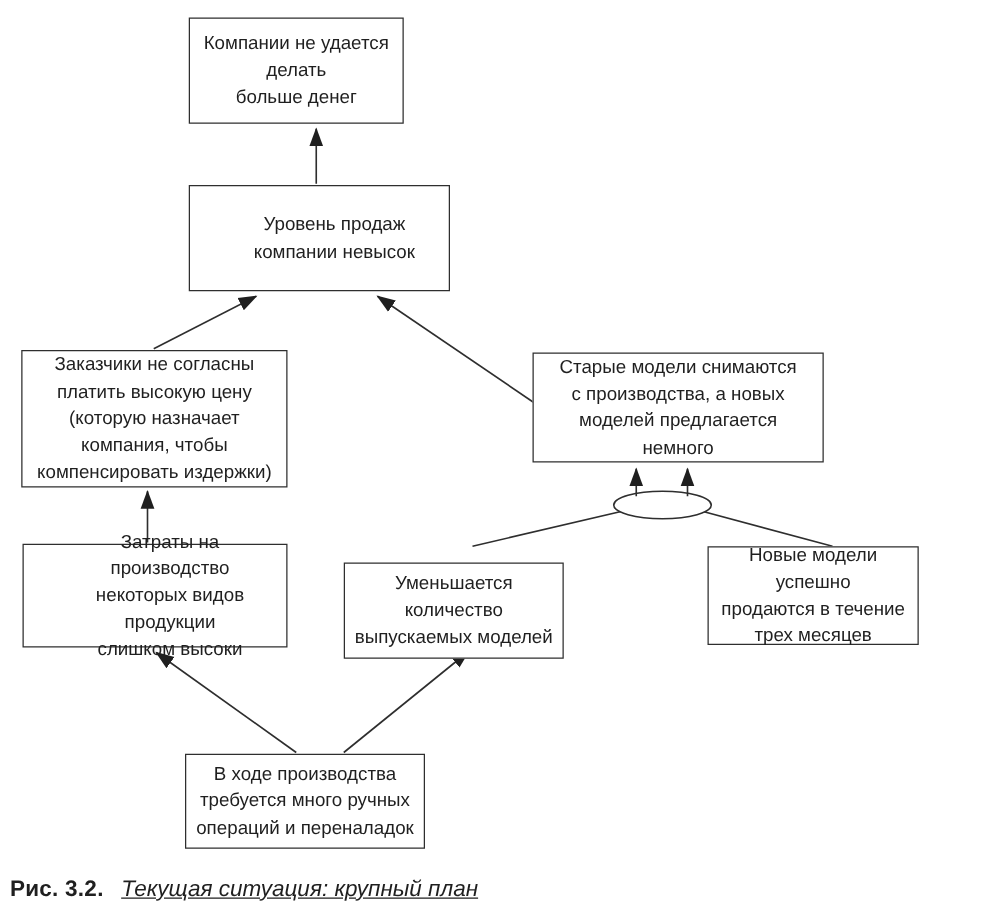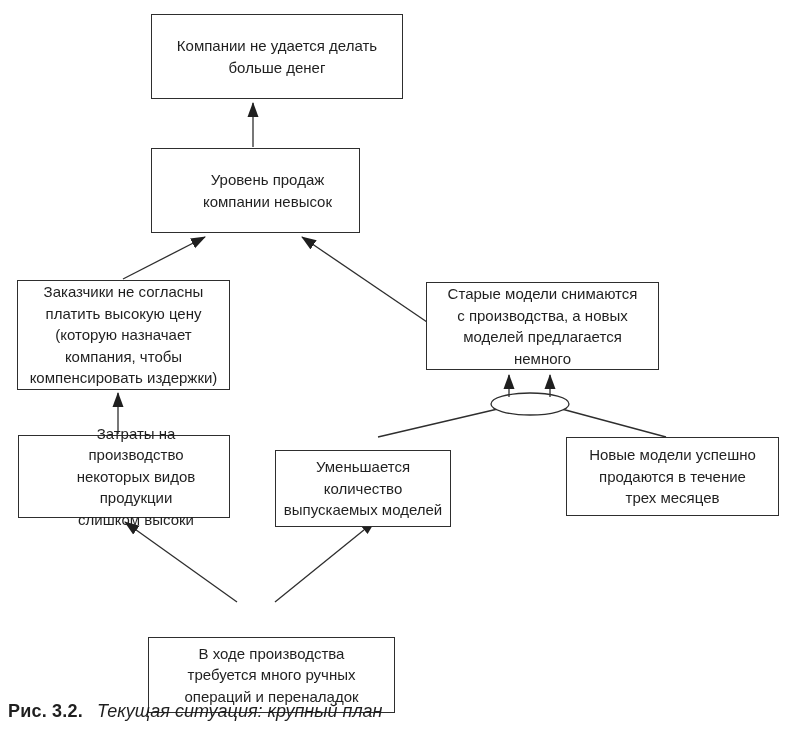--- a/index.html
+++ b/index.html
@@ -7,31 +7,31 @@
     position:relative; width:790px; height:736px; background:#ffffff;
     font-family:"Liberation Sans", sans-serif; color:#1f1f1f; overflow:hidden;
   }
   .edges { position:absolute; left:0; top:0; width:790px; height:736px; z-index:0; }
   .node {
     position:absolute; z-index:1; box-sizing:border-box;
     display:flex; align-items:center; justify-content:center;
     text-align:center; border:1.3px solid #2e2e2e; background:#ffffff;
     font-size:15px; line-height:21.5px; white-space:pre-line; padding:2px 4px;
   }
-  .n1 { left:151px; top:14px;  width:252px; height:85px; }
+  .n1 { left:151px; top:14px;  width:172px; height:85px; }
   .n2 { left:151px; top:148px; width:209px; height:85px;padding-left:28px; }
   .n3 { left:17px;  top:280px; width:213px; height:110px; }
   .n4 { left:426px; top:282px; width:233px; height:88px; }
   .n5 { left:18px;  top:435px; width:212px; height:83px;padding-left:28px; }
   .n6 { left:275px; top:450px; width:176px; height:77px; }
-  .n7 { left:566px; top:437px; width:213px; height:79px; }
-  .n8 { left:148px; top:637px; width:247px; height:76px;align-items:center; }
+  .n7 { left:566px; top:437px; width:169px; height:79px; }
+  .n8 { left:148px; top:603px; width:192px; height:76px;align-items:center; }
   .caption { position:absolute; left:8px; top:701px; z-index:1; font-size:18px; white-space:nowrap; }
   .cap-label { font-weight:bold; margin-right:14px; letter-spacing:0.2px; }
-  .cap-title { font-style:italic; }
+  .cap-title { font-style:italic;text-decoration:underline; }
 </style>
 </head>
 <body>
 
 <div class="figure">
 
   <svg class="edges" viewBox="0 0 790 736" xmlns="http://www.w3.org/2000/svg">
     <defs>
       <marker id="arr" markerUnits="userSpaceOnUse" markerWidth="18" markerHeight="14" refX="14" refY="6" orient="auto">
         <path d="M0,0.5 L15,6 L0,11.5 Z" fill="#1f1f1f"></path>

